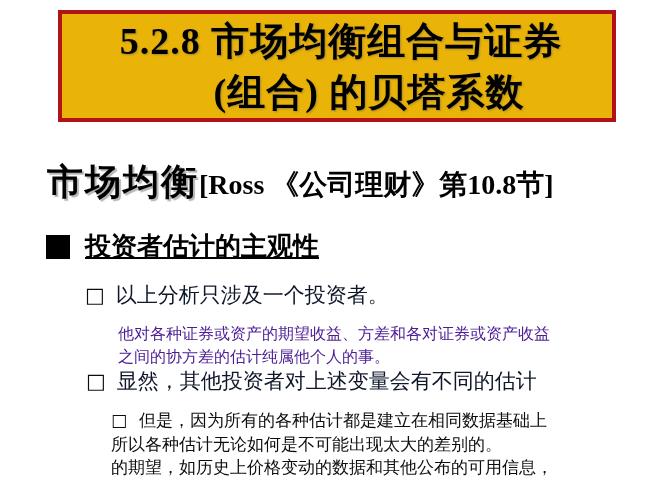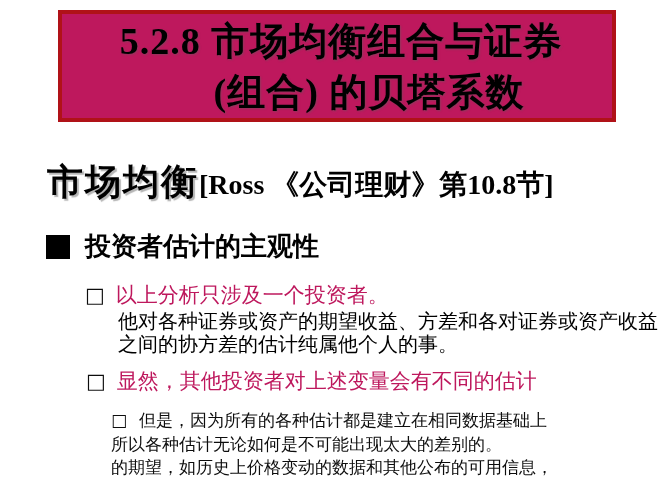--- a/index.html
+++ b/index.html
@@ -16,21 +16,21 @@
     overflow: hidden;
   }
 
   
   .title-box {
     position: absolute;
     left: 58px;
     top: 10px;
     width: 558px;
     height: 112px;
-    background: #be185d;
+    background: #eab308;
     border: 4px solid #b01218;
     text-align: center;
     padding-left: 8px;
   }
   .title-line {
     font-size: 38px;
     font-weight: 700;
     line-height: 51px;
     letter-spacing: 1px;
     color: #000;
@@ -78,49 +78,50 @@
     display: inline-block;
     margin-right: 15px;
     overflow: hidden;
     color: transparent;
     flex: 0 0 auto;
   }
   .section-text {
     font-size: 26px;
     font-weight: 700;
     color: #000;
+    text-decoration: underline;
   }
 
   
   .bullet-row {
     position: absolute;
     display: flex;
     align-items: flex-start;
     white-space: nowrap;
     font-size: 21px;
     line-height: 23px;
   }
   .bullet-row.b1 { left: 85px; top: 284px; }
   .bullet-row.b2 { left: 86px; top: 370px; }
   .sq-hollow {
     font-size: 21px;
     line-height: 23px;
     margin-right: 11px;
     flex: 0 0 auto;
     font-family: "DejaVu Sans", sans-serif;
   }
-  .bullet-text { color: #be185d; }
+  .bullet-text { color: #0f172a; }
 
   .sub-para {
     position: absolute;
     left: 118px;
-    top: 310px;
-    font-size: 20px;
+    top: 322px;
+    font-size: 16px;
     line-height: 23px;
-    color: #000000;
+    color: #4c1d95;
   }
   .sub-line { white-space: nowrap; }
 
   .para3 {
     position: absolute;
     left: 83px;
     top: 409px;
     font-size: 17px;
     line-height: 23.5px;
     color: #0d0d0d;

